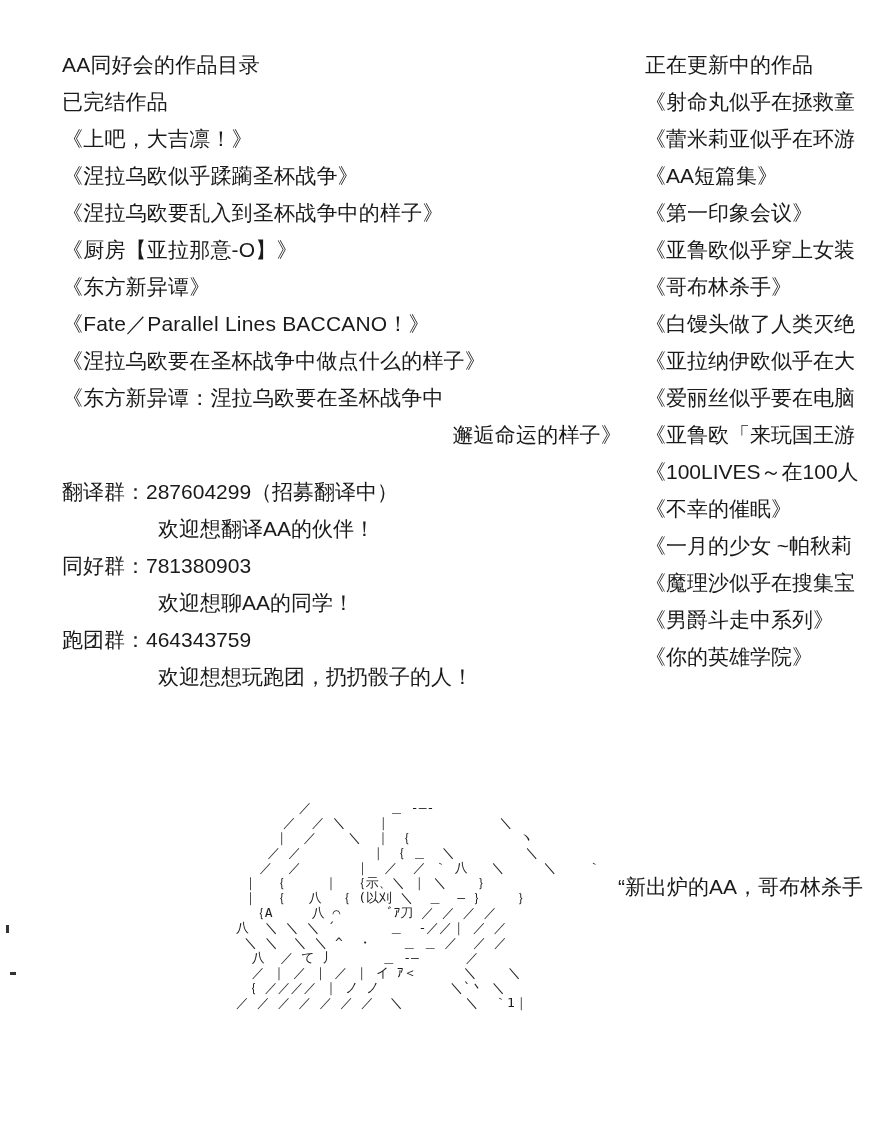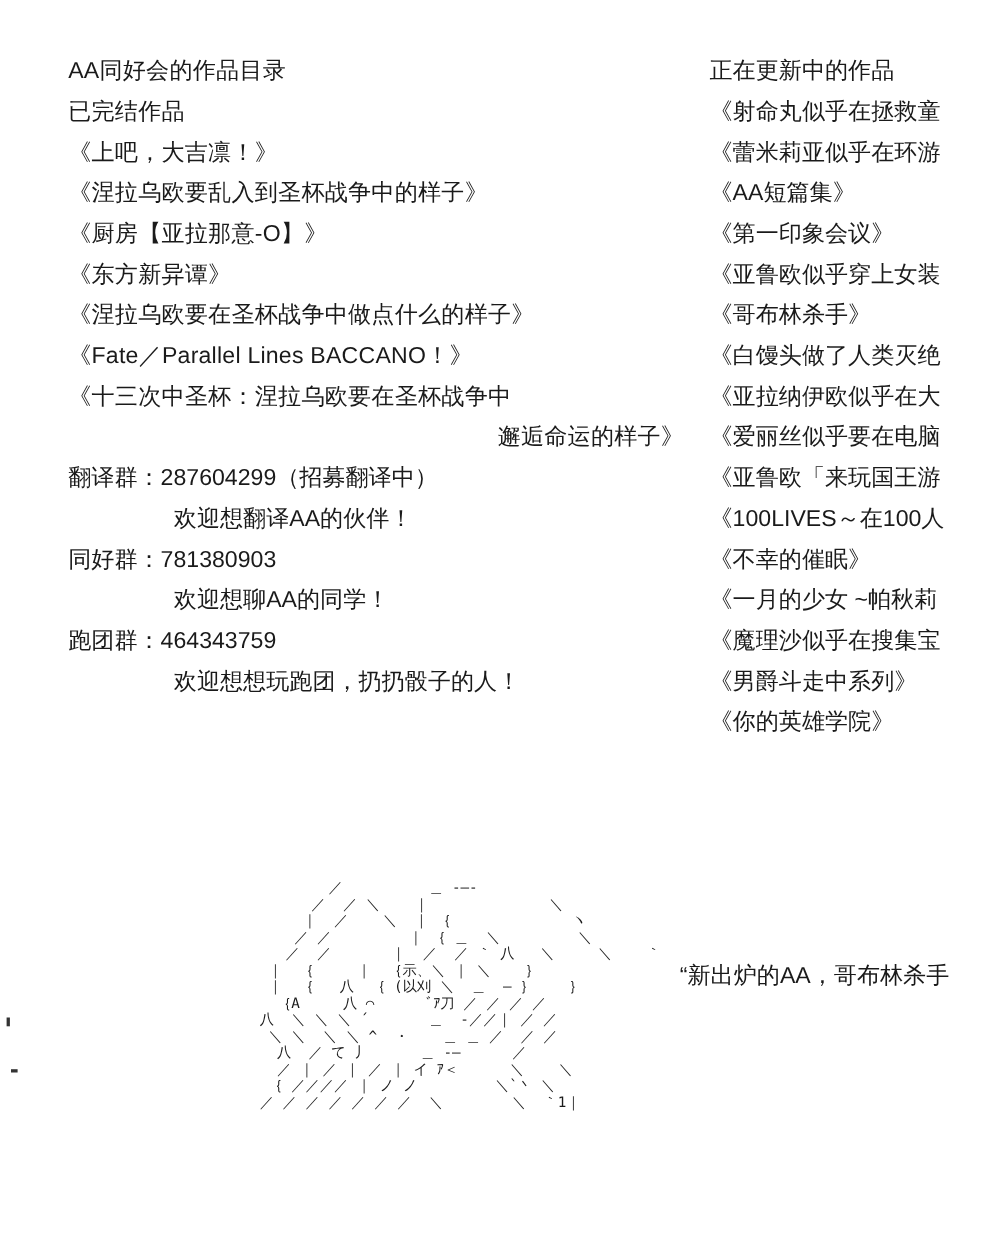--- a/index.html
+++ b/index.html
@@ -36,20 +36,21 @@
     font-size: 21px;
     line-height: 37px;
     white-space: nowrap;
     letter-spacing: 0.2px;
   }
   .line.indent {
     padding-left: 38px;
     text-align: right;
   }
   .contact-block {
+    margin-top: 20px;
   }
   .contact-line {
     font-size: 21px;
     line-height: 37px;
     white-space: nowrap;
   }
   .contact-sub {
     font-size: 21px;
     line-height: 37px;
     white-space: nowrap;
@@ -91,26 +92,27 @@
 <div class="page">
 
   <div class="speck speck1"></div>
   <div class="speck speck2"></div>
 
   <div class="col-left">
     <div class="line">AA同好会的作品目录</div>
     <div class="line">已完结作品</div>
 
     <div class="line">《上吧，大吉凛！》</div>
+    <div class="line">《涅拉乌欧似乎蹂躏圣杯战争》</div>
     <div class="line">《涅拉乌欧要乱入到圣杯战争中的样子》</div>
     <div class="line">《厨房【亚拉那意-O】》</div>
     <div class="line">《东方新异谭》</div>
+    <div class="line">《Fate／Parallel Lines BACCANO！》</div>
     <div class="line">《涅拉乌欧要在圣杯战争中做点什么的样子》</div>
-    <div class="line">《Fate／Parallel Lines BACCANO！》</div>
-    <div class="line">《十三次中圣杯：涅拉乌欧要在圣杯战争中</div>
+    <div class="line">《东方新异谭：涅拉乌欧要在圣杯战争中</div>
     <div class="line indent">邂逅命运的样子》</div>
 
     <div class="contact-block">
       <div class="contact-line">
         <span>翻译群：</span><span>287604299（招募翻译中）</span>
       </div>
       <div class="contact-sub">欢迎想翻译AA的伙伴！</div>
 
       <div class="contact-line">
         <span>同好群：</span><span>781380903</span>

